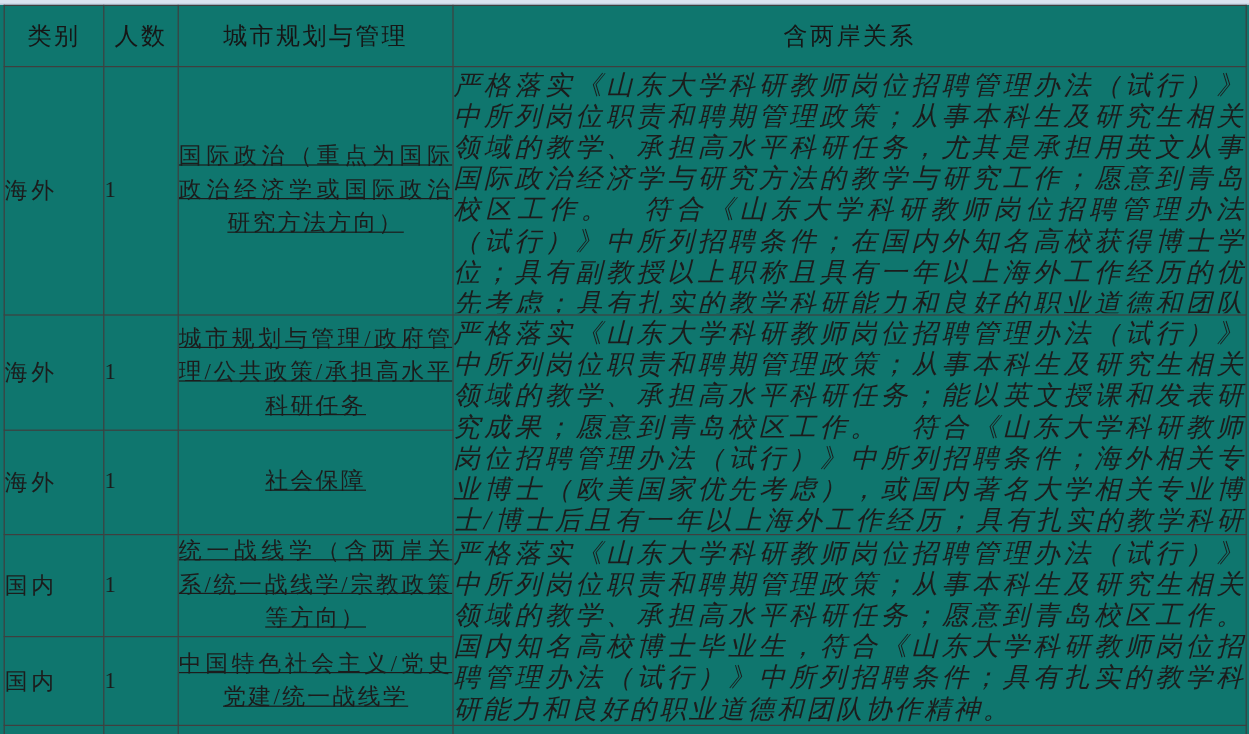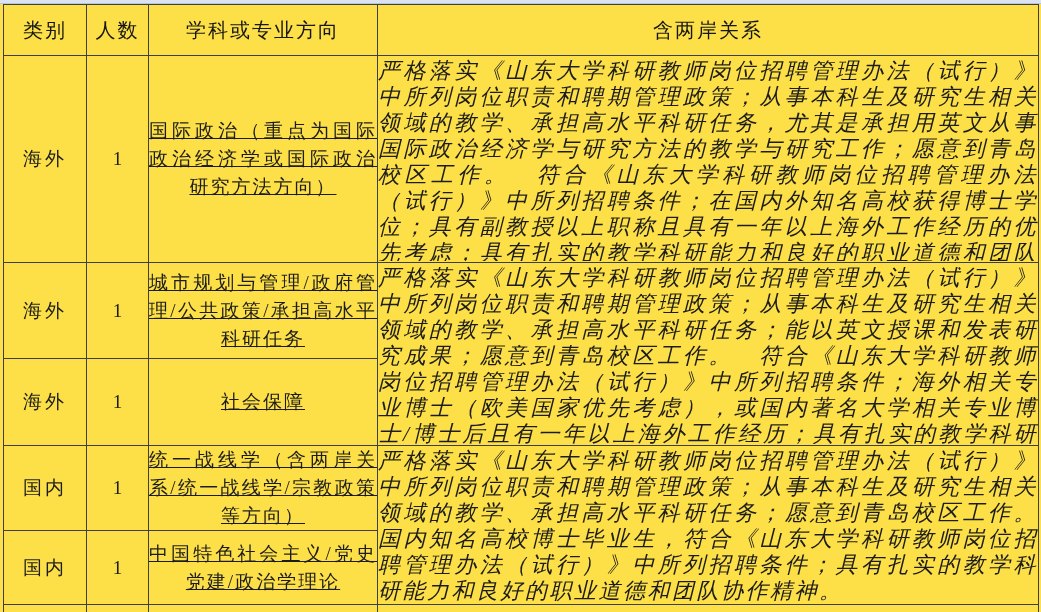--- a/index.html
+++ b/index.html
@@ -5,21 +5,21 @@
   html, body {
     margin: 0;
     padding: 0;
     background: #ffffff;
   }
   #canvas {
     position: relative;
     width: 1041px;
     height: 612px;
     overflow: hidden;
-    background: #fde047;
+    background: #0f766e;
     font-family: "Liberation Serif", "DejaVu Serif", serif;
     color: #1c1c1c;
   }
   #top-strip {
     position: absolute;
     top: 0; left: 0;
     width: 1041px;
     height: 4px;
     background: #dae3ef;
     border-bottom: 1px solid #b9c6d9;
@@ -54,21 +54,20 @@
   .rh-6 { height: 40px; }
 
   th.hdr {
     font-size: 20px;
     font-weight: bold;
     text-align: center;
     letter-spacing: 2px;
     color: #161616;
   }
   td.cat, td.cnt {
-    text-align: center;
     font-size: 19px;
     letter-spacing: 3px;
   }
   td.cnt { letter-spacing: 0; }
   td.major {
     font-size: 19px;
     letter-spacing: 2px;
     line-height: 28px;
     padding: 2px 6px;
   }
@@ -106,21 +105,21 @@
       <col class="col-cat">
       <col class="col-cnt">
       <col class="col-major">
       <col class="col-duty">
     </colgroup>
 
     <tbody>
         <tr class="rh-head">
       <th class="hdr">类别</th>
       <th class="hdr">人数</th>
-      <th class="hdr">学科或专业方向</th>
+      <th class="hdr">城市规划与管理</th>
       <th class="hdr">含两岸关系</th>
     </tr>
 
     <tr class="rh-1">
       <td class="cat">海外</td>
       <td class="cnt">1</td>
       <td class="major">
         <div class="major-inner">国际政治（重点为国际政治经济学或国际政治研究方法方向）</div>
       </td>
       <td class="duty">
@@ -155,21 +154,21 @@
       </td>
       <td class="duty" rowspan="2">
         <div class="duty-inner duty-h3">严格落实《山东大学科研教师岗位招聘管理办法（试行）》中所列岗位职责和聘期管理政策；从事本科生及研究生相关领域的教学、承担高水平科研任务；愿意到青岛校区工作。国内知名高校博士毕业生，符合《山东大学科研教师岗位招聘管理办法（试行）》中所列招聘条件；具有扎实的教学科研能力和良好的职业道德和团队协作精神。</div>
       </td>
     </tr>
 
     <tr class="rh-5">
       <td class="cat">国内</td>
       <td class="cnt">1</td>
       <td class="major">
-        <div class="major-inner">中国特色社会主义/党史党建/政治学理论</div>
+        <div class="major-inner">中国特色社会主义/党史党建/统一战线学</div>
       </td>
     </tr>
 
     <tr class="rh-6">
       <td></td>
       <td></td>
       <td></td>
       <td></td>
     </tr>
   </tbody>

